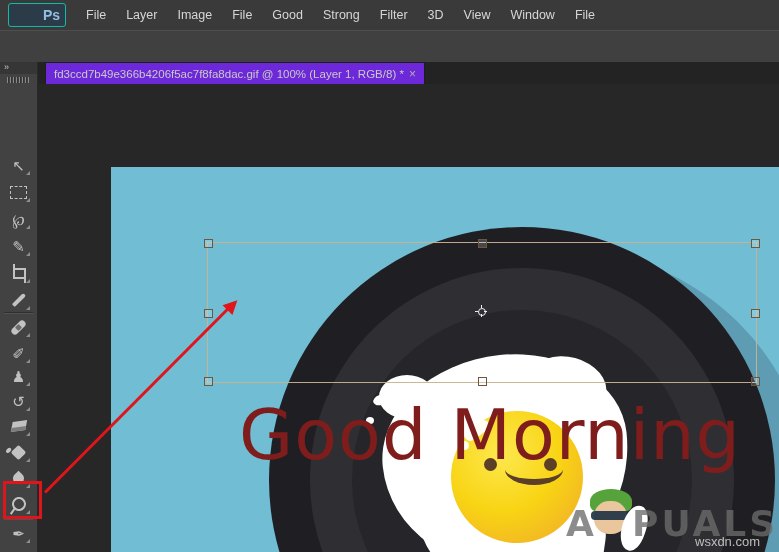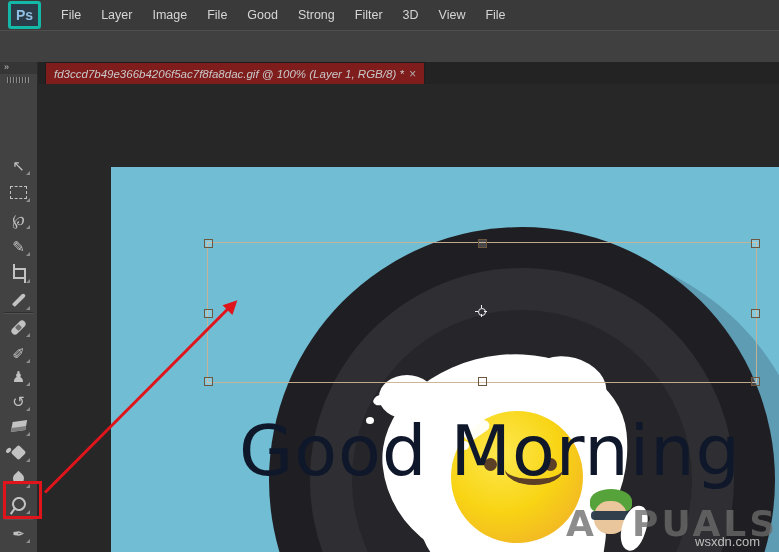--- a/index.html
+++ b/index.html
@@ -3,23 +3,23 @@
 <meta charset="utf-8">
 <style>
   html,body{margin:0;padding:0;}
   body{width:779px;height:552px;position:relative;overflow:hidden;background:#262626;
        font-family:"Liberation Sans",sans-serif;-webkit-font-smoothing:antialiased;}
   .abs{position:absolute;}
 
   
   #menubar{left:0;top:0;width:779px;height:30px;background:#3a3a3a;border-bottom:1px solid #2c2c2c;
            display:flex;align-items:center;}
-  #ps-logo{width:27px;height:22px;margin:0 10px 0 8px;background:#2c3b48;border:3px solid #14b8a6;
+  #ps-logo{width:27px;height:22px;margin:0 10px 0 8px;background:#2c3b48;border:1px solid #14b8a6;
            border-radius:3px;color:#8fc0e4;font-weight:bold;font-size:14px;display:flex;
-           align-items:center;justify-content:center;}
+           align-items:center;justify-content:center;padding-left:29px;}
   .menu-item{color:#d6d6d6;font-size:12.5px;padding:0 10px;line-height:30px;cursor:default;}
 
   
   #optionsbar{left:0;top:30px;width:779px;height:32px;background:#404040;border-top:1px solid #4e4e4e;
               border-bottom:1px solid #232323;}
   .obar-grip{left:2px;top:34px;width:5px;height:24px;
              background:repeating-linear-gradient(0deg,#5a5a5a 0 1px,#2e2e2e 1px 2px,transparent 2px 3px);}
   .sep{top:35px;width:1px;height:23px;background:#2d2d2d;box-shadow:1px 0 0 #4c4c4c;}
   #tool-preset{left:22px;top:36px;width:38px;height:21px;display:flex;align-items:center;gap:5px;}
   #tool-preset .big-t{font-family:"Liberation Serif",serif;font-size:16px;color:#b5b5b5;}
@@ -58,22 +58,22 @@
   .al-r i:nth-child(2),.al-r i:nth-child(4){width:10px;align-self:flex-end;}
 
   #swatch{left:702px;top:37px;width:41px;height:20px;background:#ffffff;border:1px solid #141414;
           box-shadow:inset 0 0 0 1px #8a8a8a;}
   #warp-icon{left:752px;top:36px;width:22px;height:21px;display:flex;flex-direction:column;align-items:center;justify-content:center;color:#bdbdbd;}
   #warp-icon .t{font-family:"Liberation Serif",serif;font-size:13px;font-style:italic;line-height:11px;}
   #warp-icon .arc{width:13px;height:6px;border-bottom:2px solid #bdbdbd;border-radius:50%;}
 
   
   #tabbar{left:37px;top:62px;width:742px;height:22px;background:#232323;border-bottom:1px solid #1b1b1b;}
-  #doc-tab{left:8px;top:0;height:22px;width:380px;background:#7f1d1d;border:1px solid #1d1d1d;border-bottom:none;
-           box-sizing:border-box;display:flex;align-items:center;font-style:italic;}
+  #doc-tab{left:8px;top:0;height:22px;width:380px;background:#6d28d9;border:1px solid #1d1d1d;border-bottom:none;
+           box-sizing:border-box;display:flex;align-items:center;}
   #doc-tab .title{color:#c9c9c9;font-size:11.5px;padding:0 8px;white-space:nowrap;overflow:hidden;flex:1;}
   #doc-tab .close{color:#b0b0b0;font-size:12px;padding:0 8px 0 2px;}
 
   
   #toolbar{left:0;top:62px;width:37px;height:490px;background:#424242;border-right:1px solid #2a2a2a;}
   #tb-header{left:0;top:0;width:37px;height:12px;background:#363636;color:#c5c5c5;font-size:9px;
              line-height:11px;padding-left:4px;box-sizing:border-box;letter-spacing:-1px;}
   #tb-grip{left:7px;top:15px;width:22px;height:6px;
            background:repeating-linear-gradient(90deg,#8a8a8a 0 1px,#333 1px 2px,transparent 2px 3px);}
   .tool{left:5px;width:27px;height:22px;display:flex;align-items:center;justify-content:center;position:absolute;}
@@ -119,21 +119,21 @@
   #yolk{left:340px;top:244px;width:132px;height:132px;border-radius:50%;
         background:radial-gradient(circle at 38% 32%,#fde84e 0%,#f8d414 48%,#f2b625 82%,#eca135 100%);}
   #yolk-hl{left:352px;top:258px;width:28px;height:11px;background:rgba(255,255,255,.95);border-radius:6px;transform:rotate(-35deg);}
   #yolk-hl2{left:349px;top:274px;width:9px;height:9px;background:rgba(255,255,255,.95);border-radius:50%;}
   .eye{width:13px;height:13px;background:#5b3f26;border-radius:50%;position:absolute;top:291px;}
   #eye-left{left:373px;} #eye-right{left:433px;}
   #mouth{left:394px;top:300px;width:58px;height:18px;border-bottom:6px solid #5b3f26;
          border-radius:0 0 55% 55%/0 0 95% 95%;position:absolute;box-sizing:border-box;}
 
   
-  #canvas-text{left:128px;top:249px;color:#0f172a;font-size:70px;line-height:70px;letter-spacing:1px;
+  #canvas-text{left:128px;top:233px;color:#7f1d1d;font-size:70px;line-height:70px;letter-spacing:1px;
                font-family:"DejaVu Sans",sans-serif;white-space:nowrap;}
   #bbox{left:96px;top:75px;width:548px;height:139px;border:1px solid rgba(200,178,146,.95);box-sizing:content-box;}
   .handle{position:absolute;width:7px;height:7px;border:1px solid #6e573f;background:rgba(255,255,255,.18);}
   .h-tl{left:-4px;top:-4px;} .h-tc{left:270px;top:-4px;} .h-tr{right:-4px;top:-4px;}
   .h-ml{left:-4px;top:66px;} .h-mr{right:-4px;top:66px;}
   .h-bl{left:-4px;bottom:-4px;} .h-bc{left:270px;bottom:-4px;} .h-br{right:-4px;bottom:-4px;}
   #refpoint{left:364px;top:138px;width:12px;height:12px;}
   #refpoint .ring{position:absolute;left:3px;top:3px;width:6px;height:6px;border:1px solid #efefef;border-radius:50%;}
   #refpoint .tick{position:absolute;background:#efefef;}
   #refpoint .tn{left:5.5px;top:0;width:1px;height:3px;} #refpoint .ts{left:5.5px;bottom:0;width:1px;height:3px;}
@@ -164,20 +164,21 @@
   <div id="ps-logo">Ps</div>
   <div class="menu-item">File</div>
   <div class="menu-item">Layer</div>
   <div class="menu-item">Image</div>
   <div class="menu-item">File</div>
   <div class="menu-item">Good</div>
   <div class="menu-item">Strong</div>
   <div class="menu-item">Filter</div>
   <div class="menu-item">3D</div>
   <div class="menu-item">View</div>
+  <div class="menu-item">Window</div>
   <div class="menu-item">File</div>
 </div>
 
 <div class="abs" id="optionsbar">
   <div class="abs obar-grip"></div>
   <div class="abs" id="tool-preset">
     <span class="big-t">T</span>
     <span class="caret">▼</span>
   </div>
   <div class="abs sep" style="left:63px;"></div>

